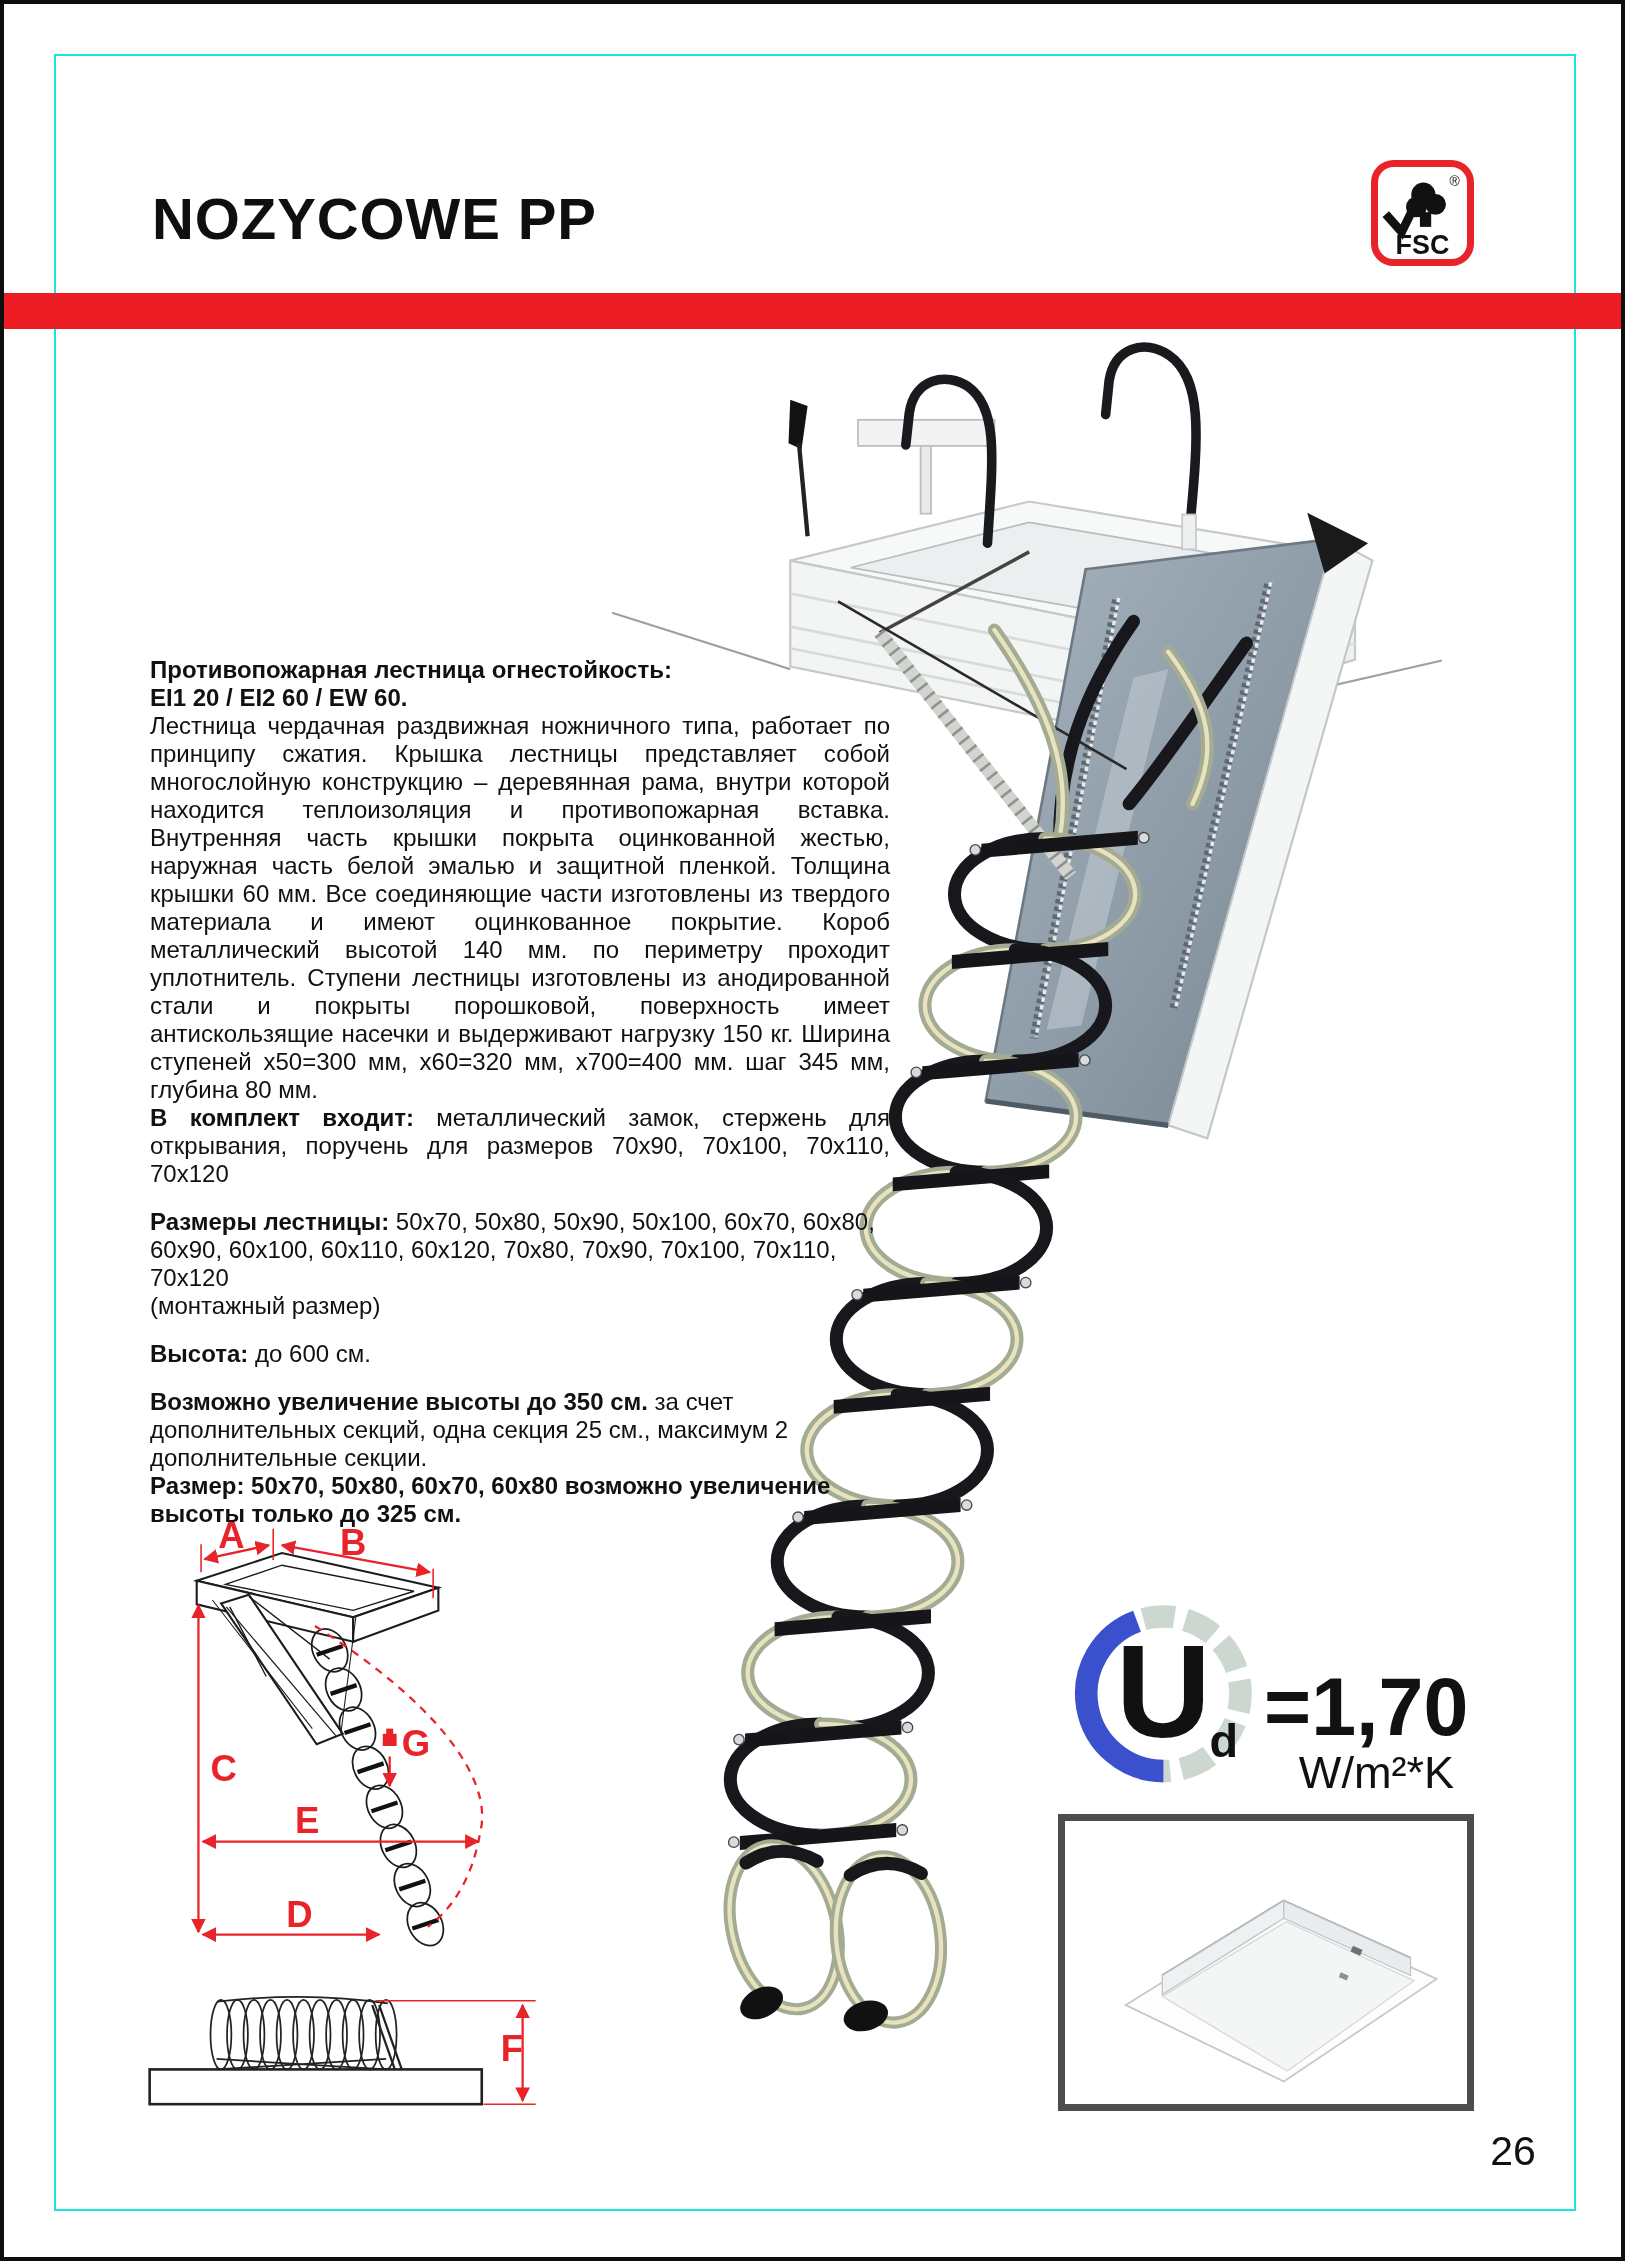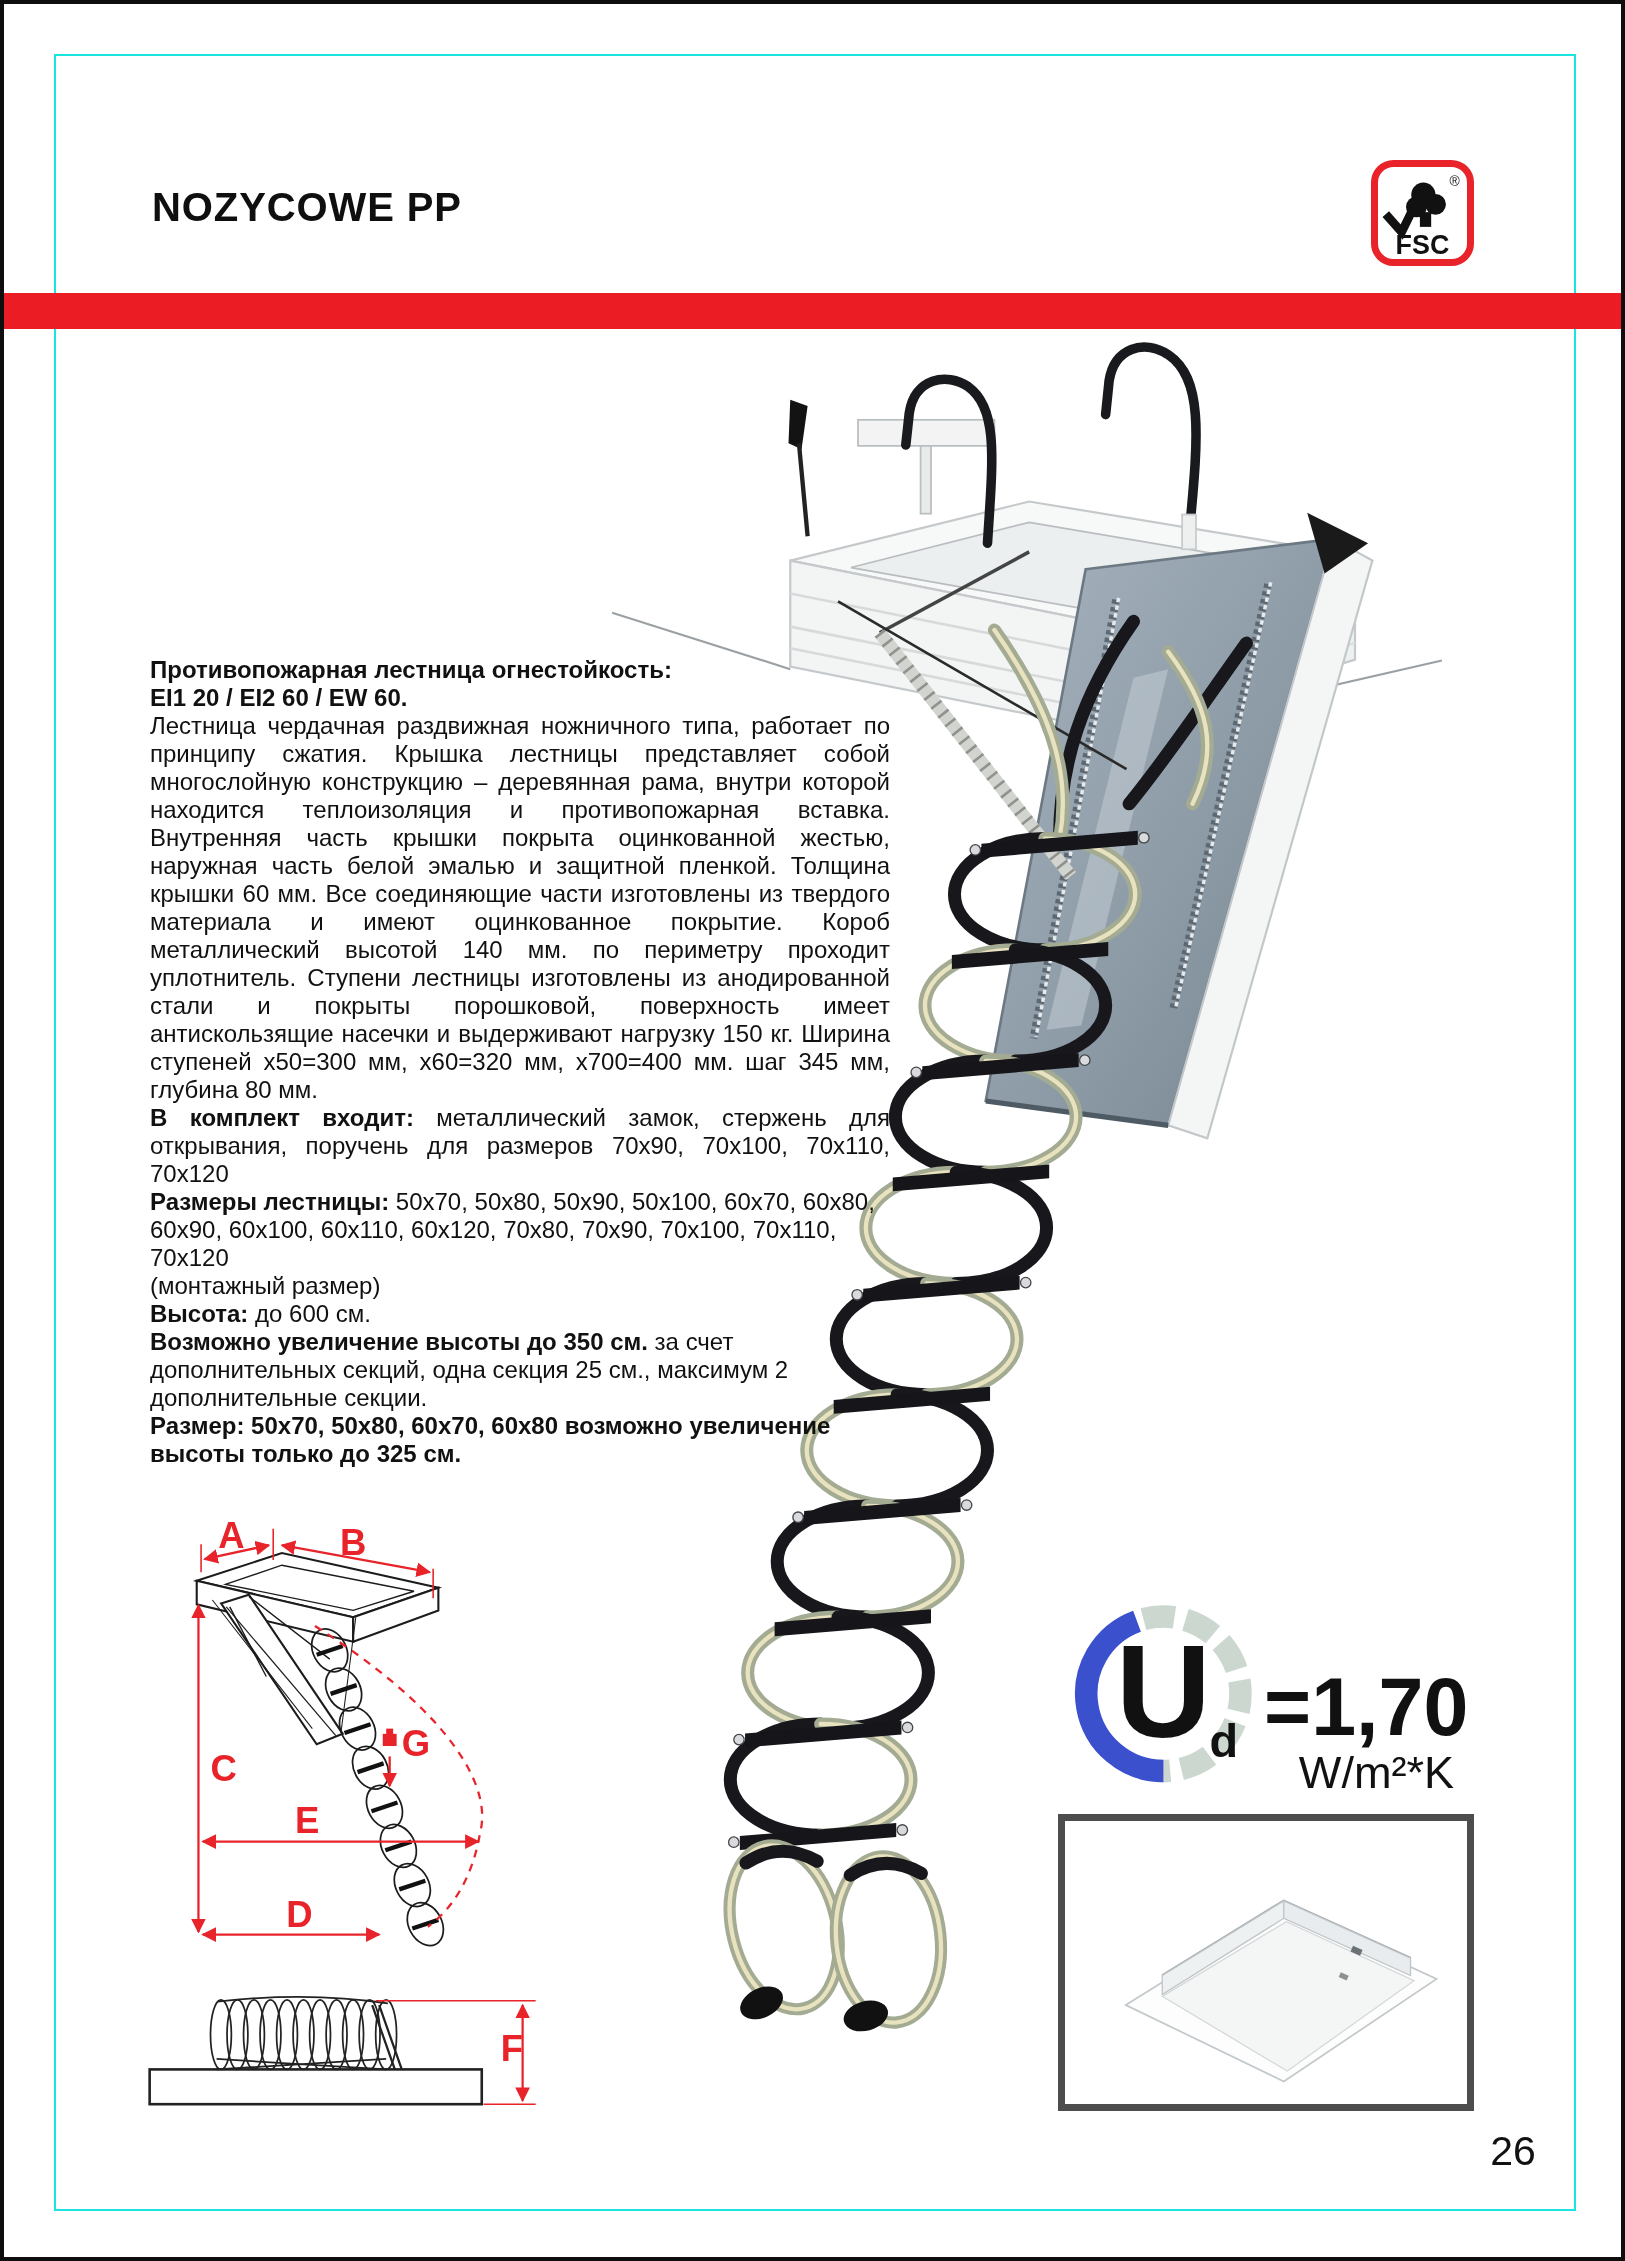--- a/index.html
+++ b/index.html
@@ -1,25 +1,25 @@
 <!DOCTYPE html>
 <html style="font-size:14px"><head>
 <meta charset="utf-8">
 <style>
   html,body{margin:0;padding:0;background:#888;}
   .page{position:relative;width:1625px;height:2261px;background:#fff;border:4.3px solid #0e0e0e;
         box-sizing:border-box;overflow:hidden;font-family:"Liberation Sans",sans-serif;color:#1a1a1a;}
   .frame{position:absolute;left:50px;top:50px;width:1522px;height:2157px;border:2.6px solid #19e4e0;box-sizing:border-box;}
-  .title{position:absolute;left:148px;top:181px;font-size:40px;font-weight:bold;letter-spacing:0.9px;color:#0f0f0f;white-space:nowrap;}
+  .title{position:absolute;left:148px;top:181px;font-size:58px;font-weight:bold;letter-spacing:0.9px;color:#0f0f0f;white-space:nowrap;}
   .red-band{position:absolute;left:0;top:289px;width:1625px;height:36px;background:#ec1c24;}
   .fsc{position:absolute;left:1367px;top:156px;width:103px;height:106px;border:7px solid #e8232a;border-radius:22.6px;
        box-sizing:border-box;background:#fff;}
   .textcol{position:absolute;left:146px;top:652px;width:740px;font-size:24px;line-height:28px;color:#111;}
   .textcol p{margin:0;}
-  .textcol .gap{}
+  .textcol .gap{margin-top:20px;}
   .just{text-align:justify;}
   .blk{display:block;}
   b,strong{font-weight:bold;}
   .dimsline{position:absolute;left:148px;top:1469px;font-size:36px;color:#222;}
   .pagenum{position:absolute;left:1457px;top:2124px;width:104px;text-align:center;font-size:41px;color:#111;}
   .photobox{position:absolute;left:1054px;top:1810px;width:416px;height:297px;border:7px solid #4d4d4d;box-sizing:border-box;background:#fff;}
   svg{display:block;}
   svg text{font-family:"Liberation Sans",sans-serif;}
   .rlab{fill:#e8232a;font-weight:bold;font-size:42px;}
   .rline{stroke:#e8232a;stroke-width:2.6;fill:none;}

